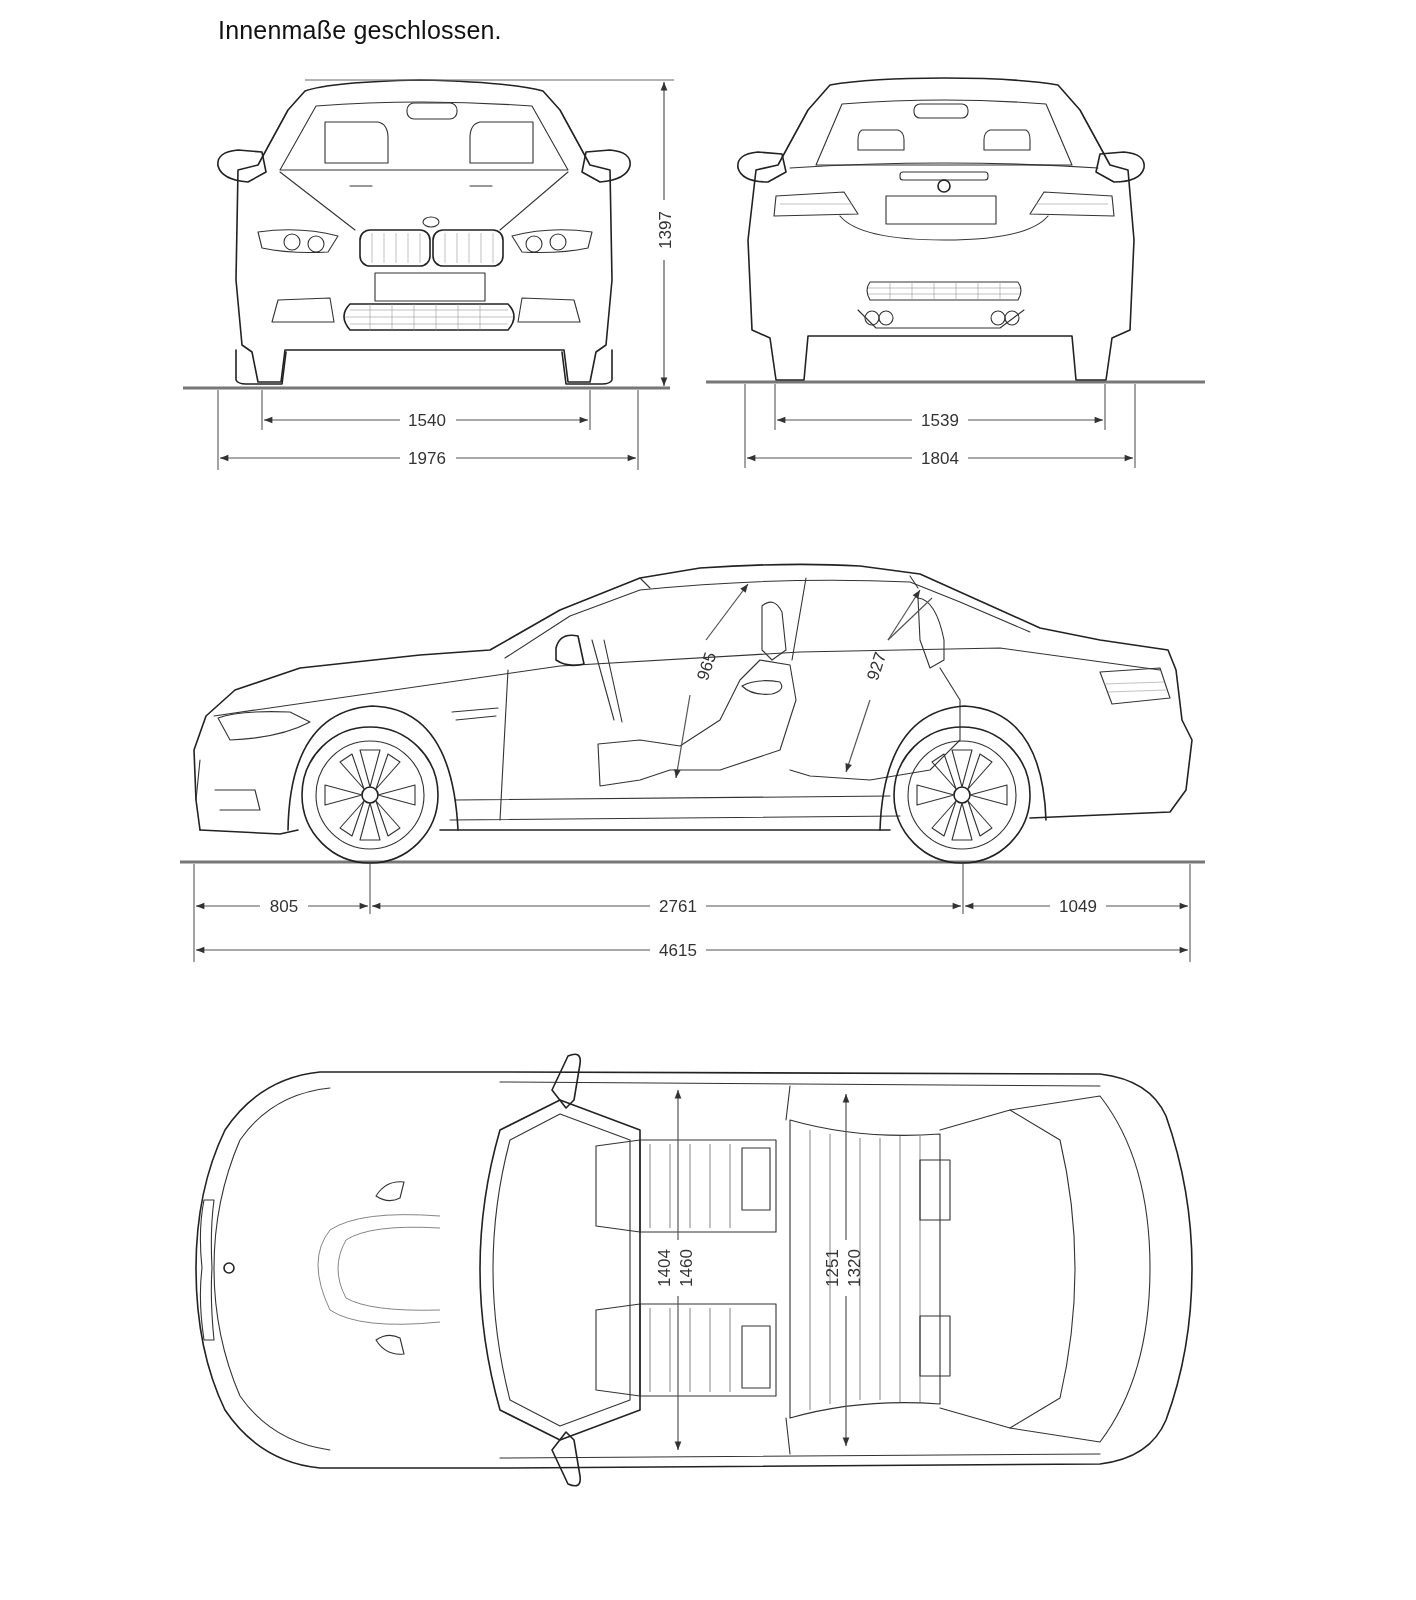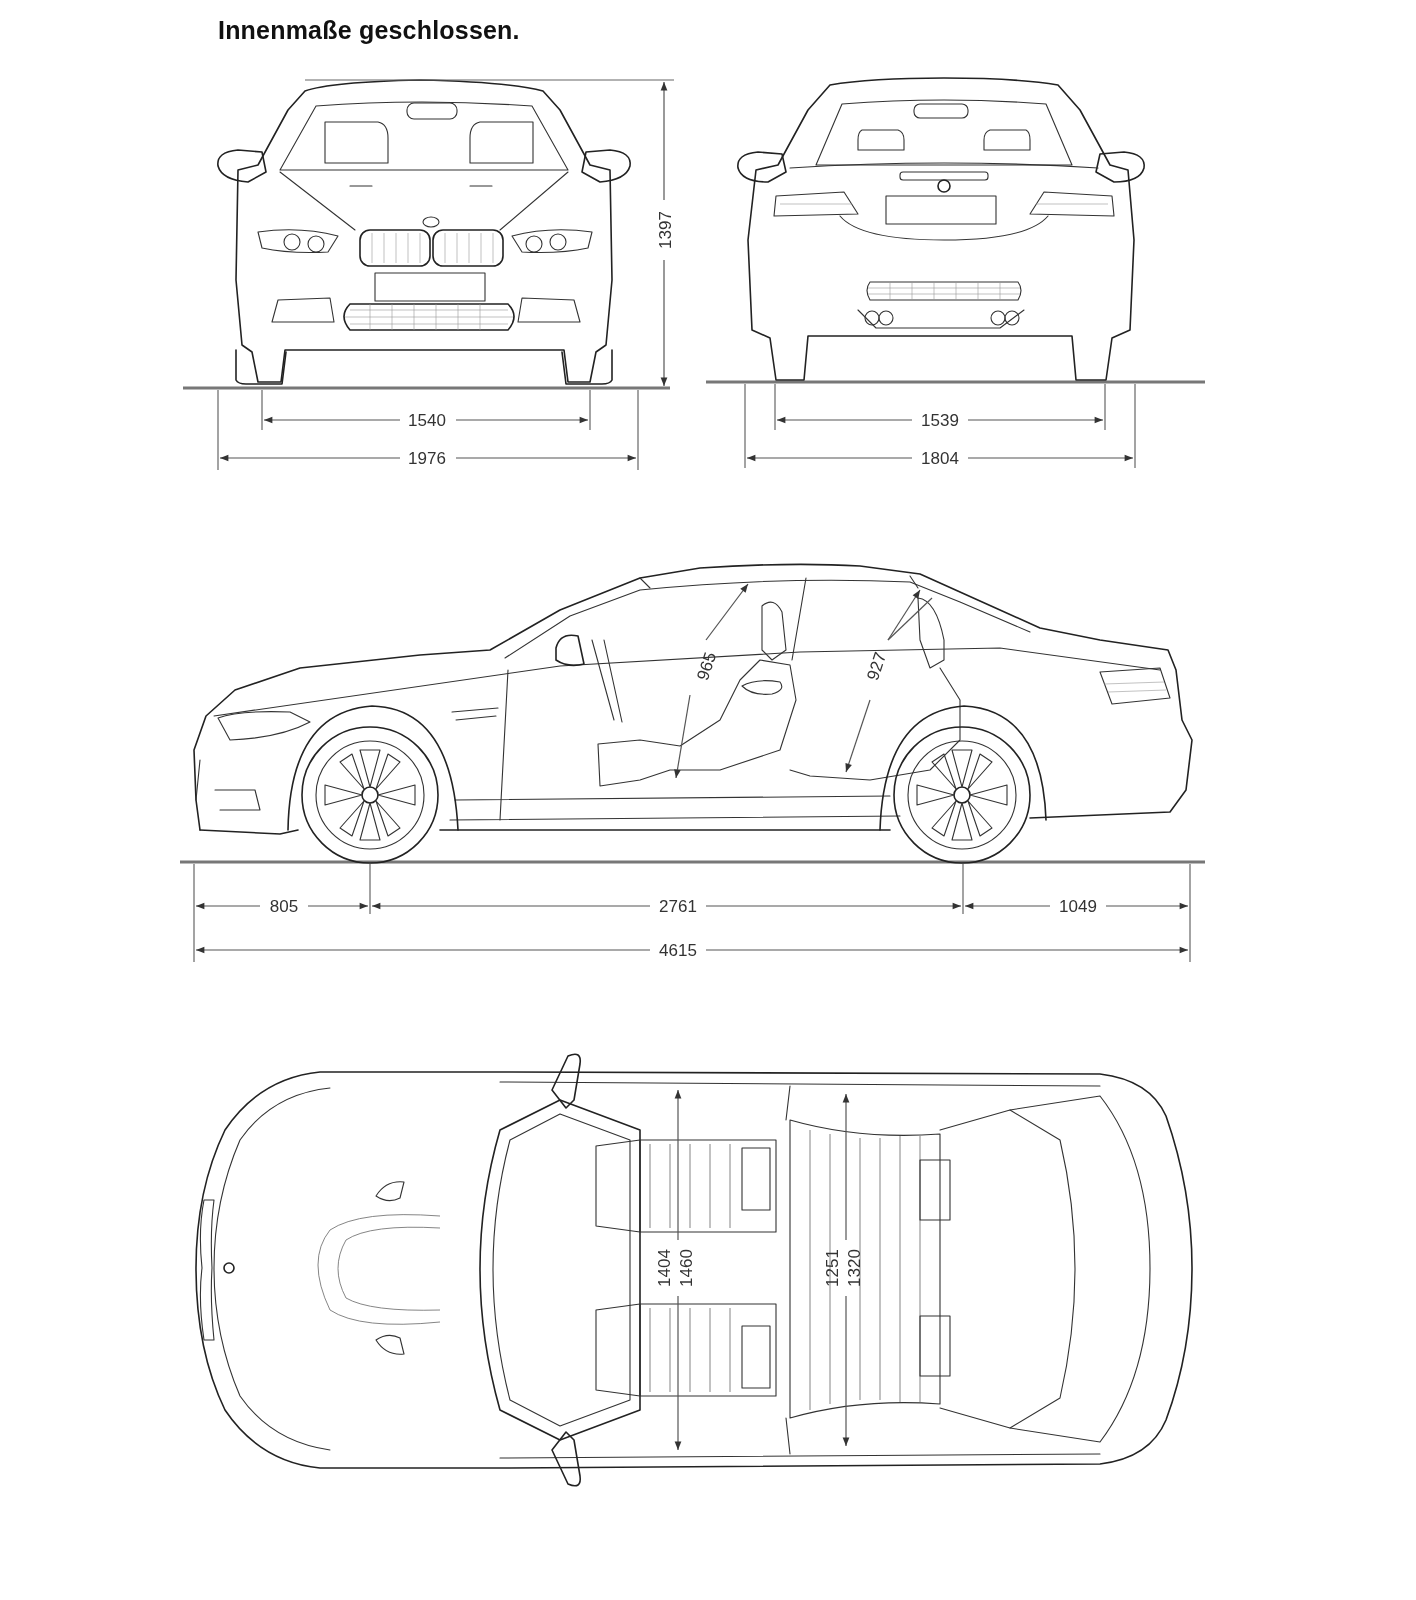--- a/index.html
+++ b/index.html
@@ -1,17 +1,17 @@
 <!DOCTYPE html>
 <html><head>
 <meta charset="utf-8">
 <style>
   html, body { margin: 0; padding: 0; background: #ffffff; }
   body { width: 1416px; height: 1600px; position: relative; overflow: hidden; font-family: "Liberation Sans", sans-serif; }
-  .title { position: absolute; left: 218px; top: 16px; font-size: 25px; font-weight: bold; color: #111; letter-spacing: 0.2px; text-align: center; }
+  .title { position: absolute; left: 218px; top: 16px; font-size: 25px; font-weight: normal; color: #111; letter-spacing: 0.2px; text-align: center; }
   svg.drawing { position: absolute; left: 0; top: 0; }
   .dimtext { font-family: "Liberation Sans", sans-serif; font-size: 17px; fill: #333; }
   .ln { stroke: #222; fill: none; stroke-width: 1.6; stroke-linejoin: round; stroke-linecap: round; }
   .ln2 { stroke: #333; fill: none; stroke-width: 1.1; stroke-linejoin: round; stroke-linecap: round; }
   .ln3 { stroke: #666; fill: none; stroke-width: 0.8; }
   .ground { stroke: #777; stroke-width: 3; }
   .dim { stroke: #555; stroke-width: 1.2; fill: none; }
   .ext { stroke: #666; stroke-width: 1.2; }
   .mesh { stroke: #999; stroke-width: 0.6; fill: none; }
 </style>

